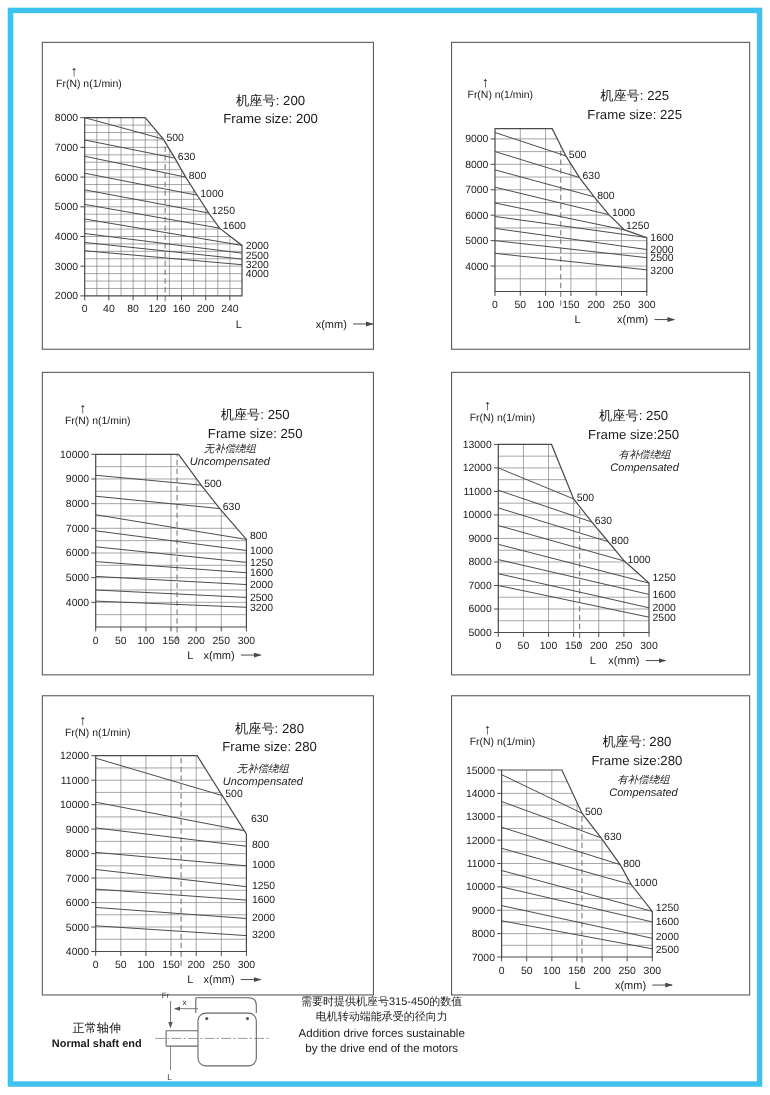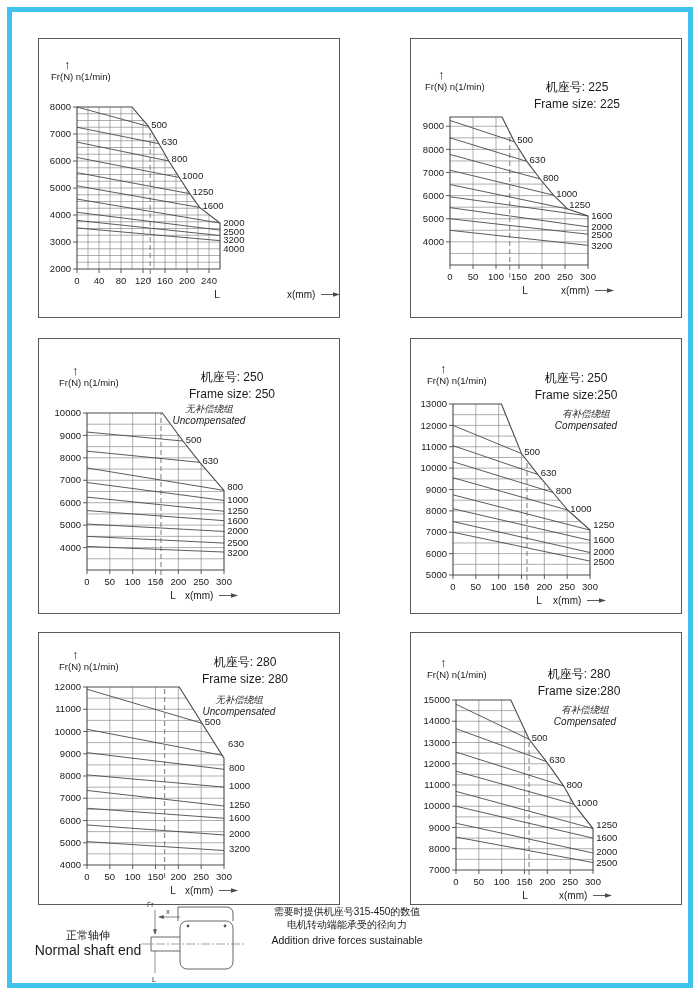--- a/index.html
+++ b/index.html
@@ -9,34 +9,38 @@
   .chart-box{position:absolute;border:1.5px solid #5a5a5a;background:#fff;}
   .chart-box svg{position:absolute;left:0;top:0;}
   .hdr{position:absolute;transform:translateX(-50%);text-align:center;font-size:12px;line-height:17px;white-space:nowrap;}
   .sub{position:absolute;transform:translateX(-50%);text-align:center;white-space:nowrap;font-style:italic;}
   .sub .cn{font-size:9.5px;line-height:12px;}
   .sub .en{font-size:10px;line-height:12px;text-align:center;}
   .leg{position:absolute;font-size:9.5px;line-height:12px;white-space:nowrap;}
   .leg .arr{font-size:13px;line-height:12px;padding-left:13px;}
   .footer-label{position:absolute;text-align:center;white-space:nowrap;}
   .footer-label .cn{font-size:11px;line-height:15px;}
-  .footer-label .en{font-size:14px;line-height:14px;}
+  .footer-label .en{font-size:10px;line-height:14px;font-weight:bold;}
   .note{position:absolute;text-align:center;white-space:nowrap;}
   .note .cn{font-size:10px;line-height:13px;}
   .note .en{font-size:10.5px;line-height:13px;}
   .note .gap{height:3px;}
   .motor{position:absolute;}
 </style>
 </head>
 <body>
 
 <div class="page">
   <div class="frame"></div>
   <main id="grid">
       <div class="chart-box" style="left:38px;top:38px;width:300px;height:278px;">
+        <div class="hdr" style="left:207px;top:44px;">
+          <div>机座号: 200</div>
+          <div>Frame size: 200</div>
+        </div>
         <div class="leg" style="left:12px;top:20px;">
           <div class="arr">↑</div>
           <div>Fr(N) n(1/min)</div>
         </div>
         <svg width="300" height="278">
           <defs>
             <marker id="m0" markerWidth="8" markerHeight="6" refX="7" refY="2.5" orient="auto">
               <path d="M0,0 L8,2.5 L0,5 Z" fill="#4a4a4a"></path>
             </marker>
             <clipPath id="clip0">
@@ -658,15 +662,16 @@
       <text x="9" y="11" font-size="7" fill="#333">Fr</text>
       <text x="28" y="18" font-size="7.5" fill="#333">x</text>
       <text x="14" y="86" font-size="7.5" fill="#333">L</text>
     </svg>
 
     <div class="note" style="left:236px;top:905px;width:222px;">
       <div class="cn">需要时提供机座号315-450的数值</div>
       <div class="cn">电机转动端能承受的径向力</div>
       <div class="gap"></div>
       <div class="en">Addition drive forces sustainable</div>
+      <div class="en">by the drive end of the motors</div>
     </div>
   </section>
 </div>
 
 </body></html>

